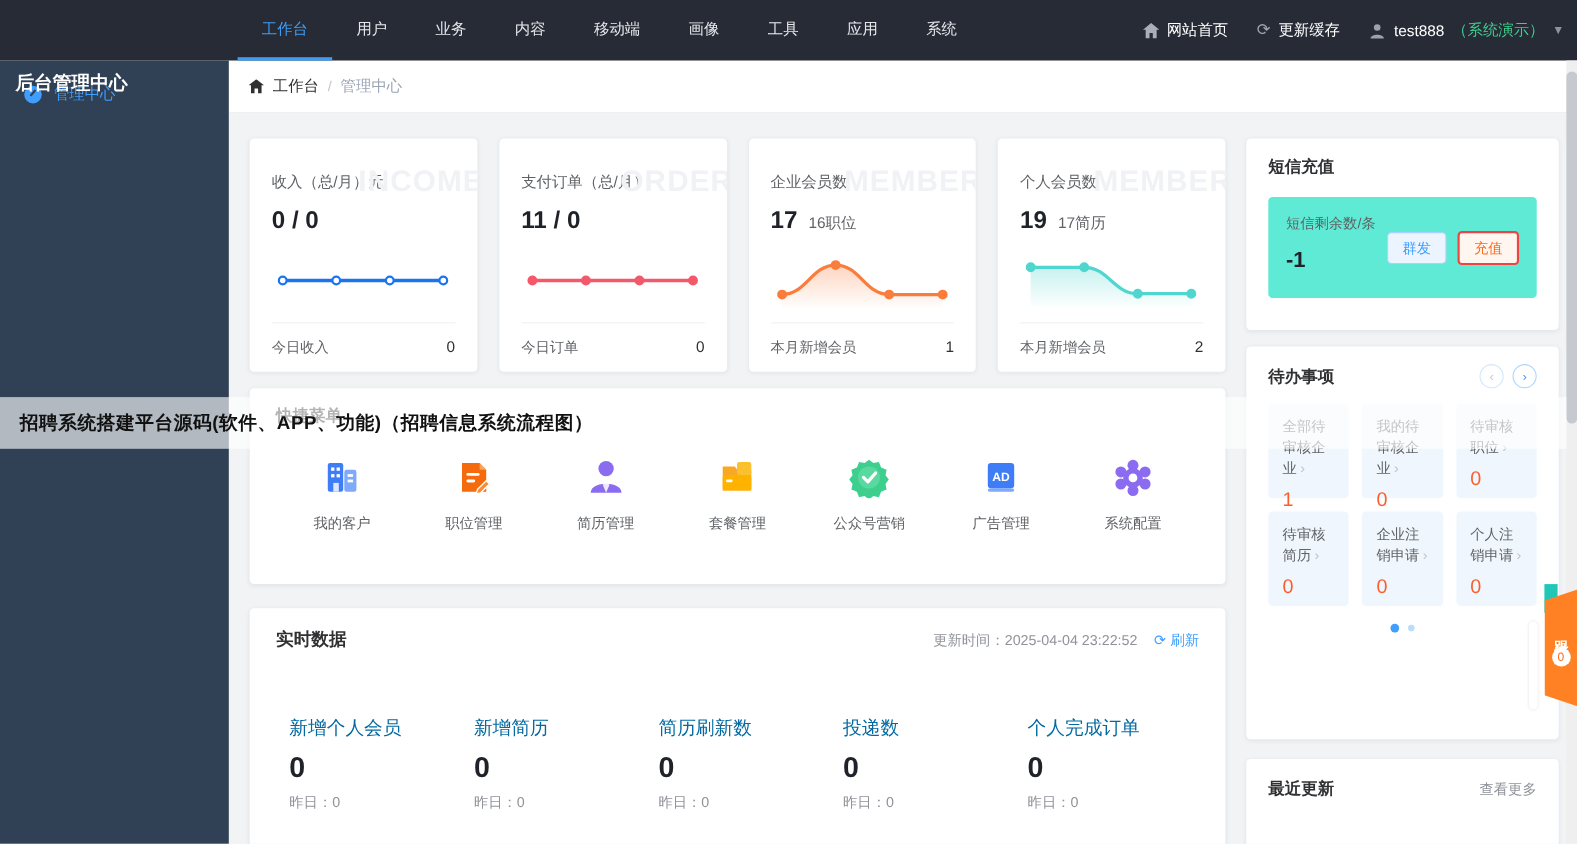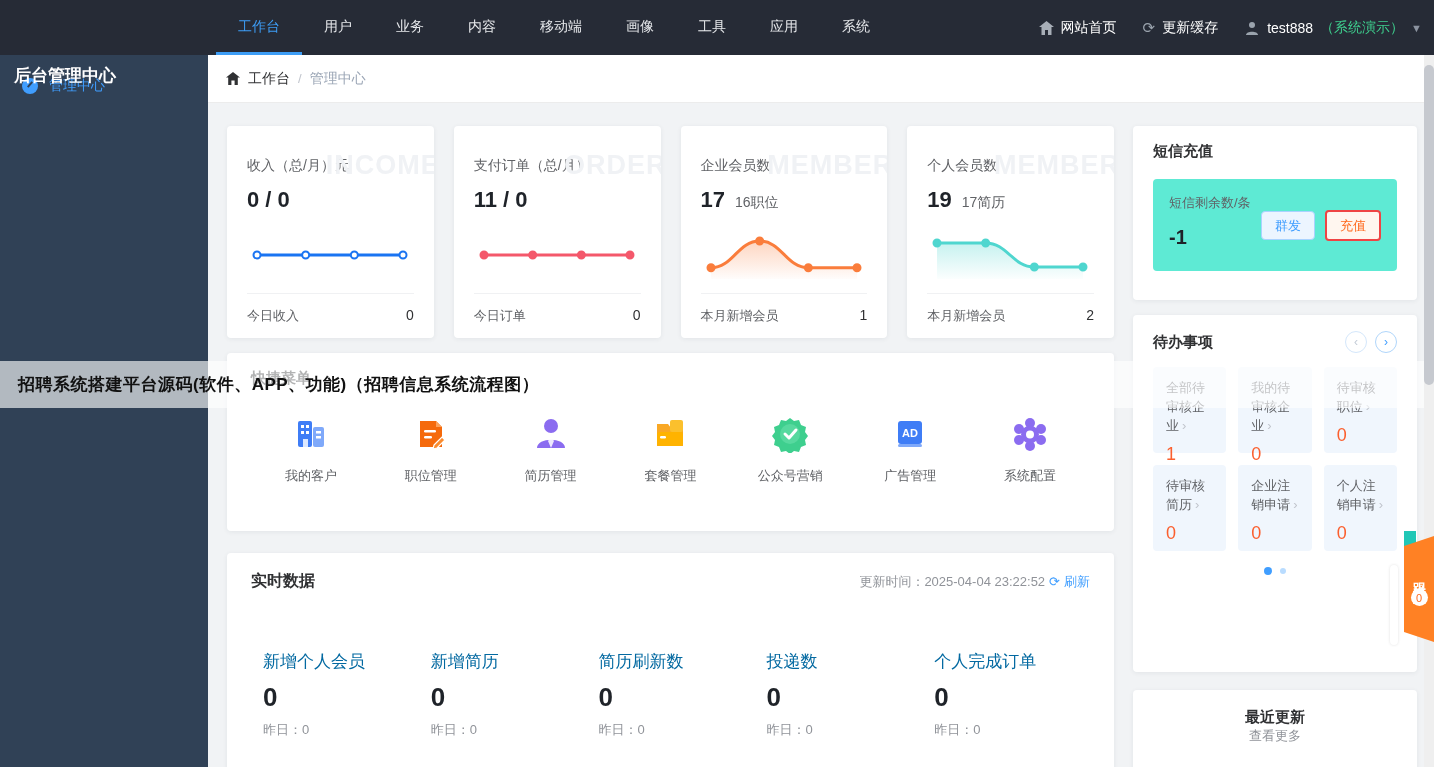--- a/index.html
+++ b/index.html
@@ -53,21 +53,21 @@
   .quick-title { font-size:15px; font-weight:bold; color:#303133; }
   .quick-items { display:flex; justify-content:space-around; margin-top:26px; }
   .quick-item { display:flex; flex-direction:column; align-items:center; gap:13px; cursor:pointer; width:96px; }
   .quick-item span.lbl { font-size:13px; color:#606266; white-space:nowrap; }
   .qicon { width:40px; height:40px; display:flex; align-items:center; justify-content:center; }
 
   
   .rt-card { left:19px; top:450px; width:887px; height:260px; padding:18px 24px; }
   .rt-head { display:flex; justify-content:space-between; align-items:center; }
   .rt-title { font-size:16px; font-weight:bold; color:#303133; }
-  .rt-right { display:flex; align-items:center; gap:4px; font-size:13px; }
+  .rt-right { display:flex; align-items:center; gap:15px; font-size:13px; }
   .rt-update { color:#909399; }
   .rt-refresh { color:#409eff; cursor:pointer; display:flex; align-items:center; gap:4px; }
   .rt-metrics { display:flex; margin-top:58px; }
   .rt-m { flex:1; padding-left:12px; }
   .rt-m .lbl { font-size:17px; color:#0369a1; }
   .rt-m .val { font-size:26px; font-weight:bold; color:#1f2329; margin:9px 0 8px; }
   .rt-m .yd { font-size:13px; color:#909399; }
 
   
   .sms-card { left:925px; top:23px; width:284px; height:174px; padding:16px 20px; }
@@ -89,21 +89,21 @@
   .todo-grid { margin-top:14px; display:grid; grid-template-columns:1fr 1fr 1fr; gap:12px; }
   .tile { background:#f0f6fd; border-radius:4px; padding:12px 13px; height:86px; cursor:pointer; }
   .tile .lbl { font-size:13px; color:#606266; line-height:1.45; }
   .tile .lbl .ch { color:#c0c4cc; margin-left:3px; }
   .tile .val { font-size:18px; color:#fb5f2e; margin-top:8px; }
   .dots { display:flex; justify-content:center; align-items:center; gap:8px; margin-top:16px; }
   .dot1 { width:8px; height:8px; border-radius:50%; background:#409eff; cursor:pointer; }
   .dot2 { width:6px; height:6px; border-radius:50%; background:#b9dcff; cursor:pointer; }
 
   .recent-card { left:925px; top:587px; width:284px; height:140px; padding:18px 20px; }
-  .recent-head { display:flex; justify-content:space-between; align-items:center;flex-direction:column; }
+  .recent-head { display:flex; justify-content:space-between; align-items:center; }
   .recent-more { font-size:13px; color:#909399; cursor:pointer; }
 
   
   .band { position:absolute; left:0; top:361px; width:1424px; height:47px; background:rgba(255,255,255,0.63); z-index:50; display:flex; align-items:center; padding-left:18px; }
   .band-text { font-size:17px; font-weight:bold; color:#111111; letter-spacing:0.5px; }
 
   
   .ribbon { position:absolute; right:0; top:533px; width:30px; height:112px; background:#ff8124; z-index:60; clip-path:polygon(0 13px, 100% 3px, 100% calc(100% - 3px), 0 calc(100% - 13px)); display:flex; flex-direction:column; align-items:center; justify-content:center; gap:5px; cursor:pointer; }
   .ribbon-accent { position:absolute; right:18px; top:531px; width:12px; height:26px; background:#21c7b6; z-index:59; }
   .ribbon-handle { position:absolute; right:36px; top:565px; width:8px; height:80px; background:#ffffff; border-radius:4px; z-index:58; box-shadow:0 0 3px rgba(0,0,0,.12); }

